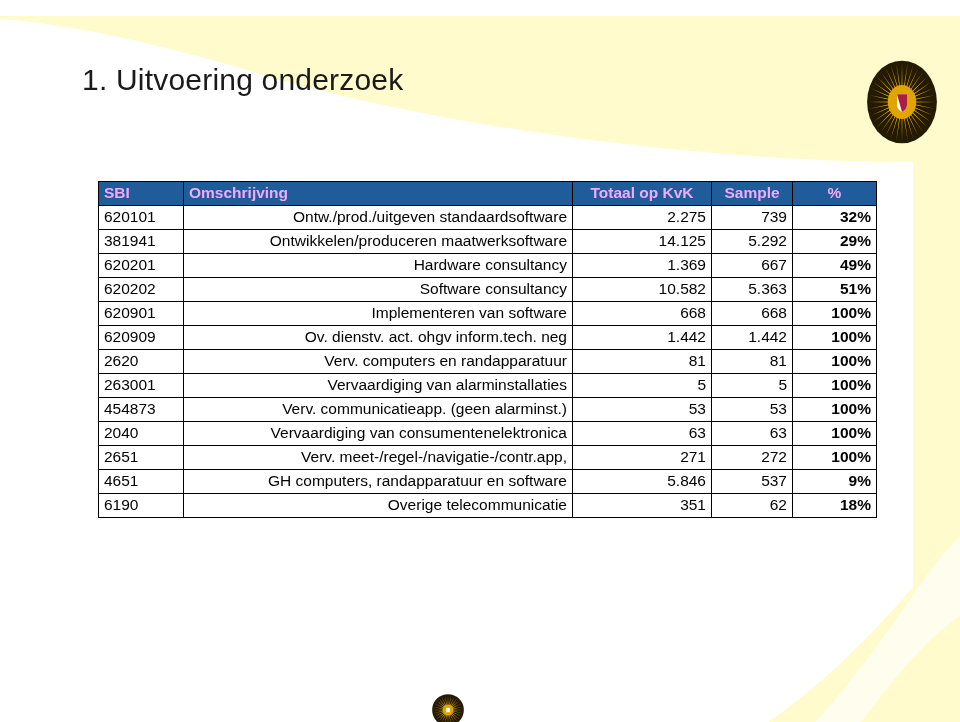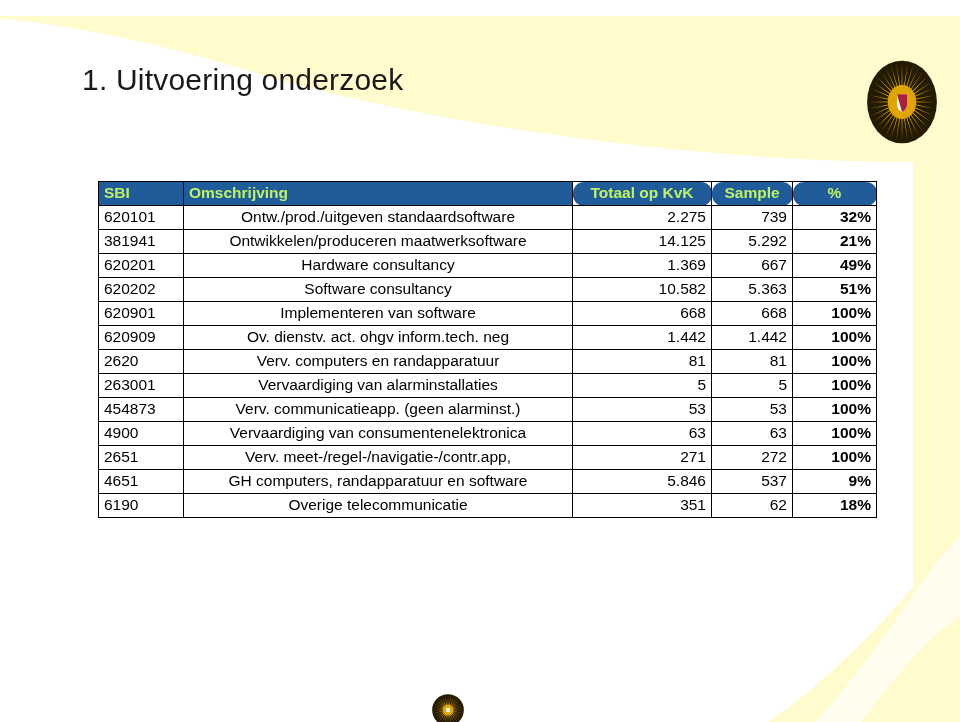--- a/index.html
+++ b/index.html
@@ -78,31 +78,31 @@
   table.sbi th, table.sbi td {
     border: 1.6px solid #000000;
     padding: 1px 5px 2px 5px;
     height: 20px;
     line-height: 20px;
     white-space: nowrap;
     overflow: hidden;
   }
   table.sbi thead th {
     background: #1F5C99;
-    color: #bef264;
+    color: #f0abfc;
     font-weight: bold;
     border-color: #000000;
   }
   .c-sbi   { width: 74px;  text-align: left; }
-  .c-desc  { width: 378px; text-align: center; }
+  .c-desc  { width: 378px; text-align: right; }
   .c-tot   { width: 128px; text-align: right; }
   .c-samp  { width: 70px;  text-align: right; }
   .c-pct   { width: 73px;  text-align: right; font-weight: bold; }
 
-  thead .c-tot, thead .c-samp, thead .c-pct { text-align: center; border-radius: 11px; }
+  thead .c-tot, thead .c-samp, thead .c-pct { text-align: center; }
   thead .c-sbi, thead .c-desc { text-align: left; }
 </style>
 </head>
 <body>
 
 <div id="slide">
 
   <svg class="bg-layer" width="960" height="722" viewBox="0 0 960 722" xmlns="http://www.w3.org/2000/svg">
     <defs>
       <linearGradient id="yfade" x1="0" y1="0" x2="0" y2="1">
@@ -233,21 +233,21 @@
             <td class="c-desc">Ontw./prod./uitgeven standaardsoftware</td>
             <td class="c-tot">2.275</td>
             <td class="c-samp">739</td>
             <td class="c-pct">32%</td>
           </tr>
           <tr>
             <td class="c-sbi">381941</td>
             <td class="c-desc">Ontwikkelen/produceren maatwerksoftware</td>
             <td class="c-tot">14.125</td>
             <td class="c-samp">5.292</td>
-            <td class="c-pct">21%</td>
+            <td class="c-pct">29%</td>
           </tr>
           <tr>
             <td class="c-sbi">620201</td>
             <td class="c-desc">Hardware consultancy</td>
             <td class="c-tot">1.369</td>
             <td class="c-samp">667</td>
             <td class="c-pct">49%</td>
           </tr>
           <tr>
             <td class="c-sbi">620202</td>
@@ -285,21 +285,21 @@
             <td class="c-pct">100%</td>
           </tr>
           <tr>
             <td class="c-sbi">454873</td>
             <td class="c-desc">Verv. communicatieapp. (geen alarminst.)</td>
             <td class="c-tot">53</td>
             <td class="c-samp">53</td>
             <td class="c-pct">100%</td>
           </tr>
           <tr>
-            <td class="c-sbi">4900</td>
+            <td class="c-sbi">2040</td>
             <td class="c-desc">Vervaardiging van consumentenelektronica</td>
             <td class="c-tot">63</td>
             <td class="c-samp">63</td>
             <td class="c-pct">100%</td>
           </tr>
           <tr>
             <td class="c-sbi">2651</td>
             <td class="c-desc">Verv. meet-/regel-/navigatie-/contr.app,</td>
             <td class="c-tot">271</td>
             <td class="c-samp">272</td>

